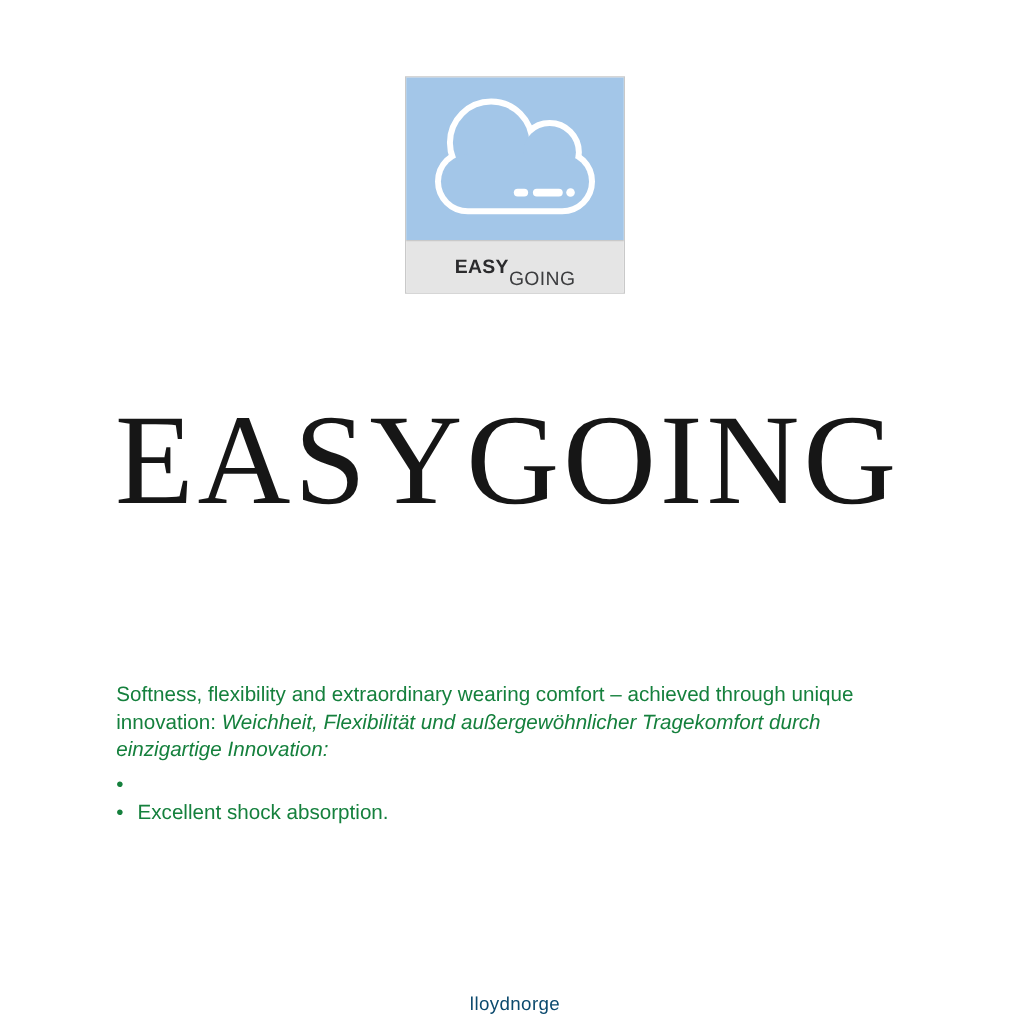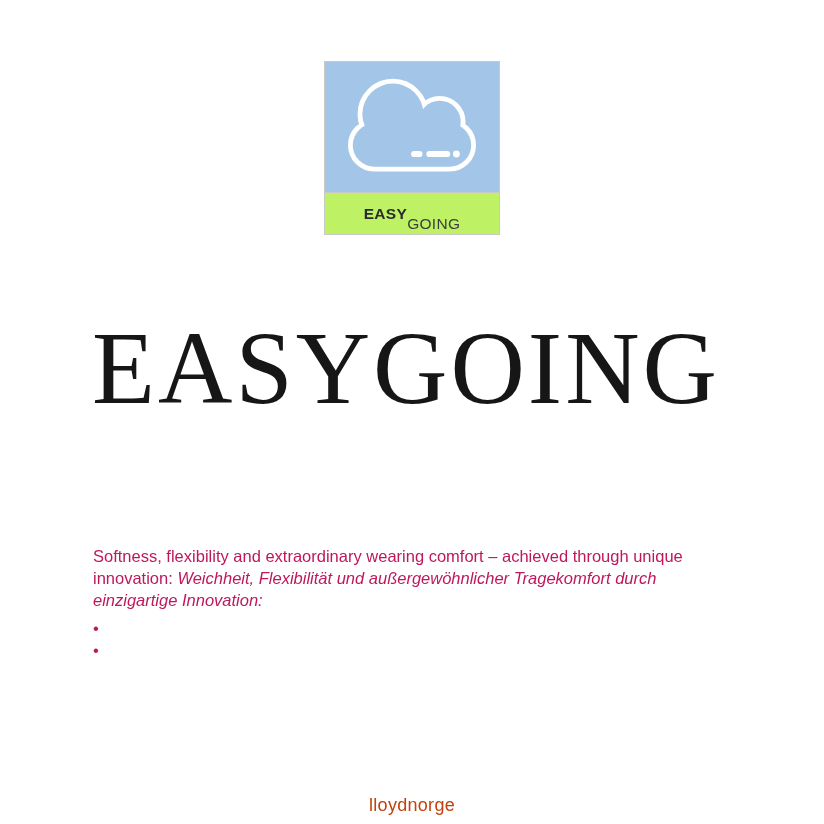--- a/index.html
+++ b/index.html
@@ -15,21 +15,21 @@
     display: flex; flex-direction: column;
   }
   .badge-top {
     height: 130px;
     background: #a3c6e8;
     display: flex; align-items: center; justify-content: center;
   }
   .badge-top svg { width: 128px; height: 99px; }
   .badge-label-strip {
     flex: 1;
-    background: #bef264;
+    background: #e5e5e5;
     border-top: 1px solid #c9c9c9;
     display: flex; align-items: center; justify-content: center;
     font-size: 15.5px; letter-spacing: 0.3px; color: #2b2b2d;
   }
   .badge-label-strip .bold { font-weight: 700; }
   .badge-label-strip .reg  { font-weight: 400; color: #3c3d3f; margin-top: 20px; }
 
   
   .hero-title {
     position: absolute;
@@ -43,38 +43,38 @@
     white-space: nowrap;
   }
 
   
   .copy {
     position: absolute;
     left: 93px; top: 545px;
     width: 650px;
     font-size: 16.5px;
     line-height: 22px;
-    color: #be185d;
+    color: #15803d;
   }
   .copy i { font-style: italic; }
   .bullet-list { list-style: none; margin-top: 6px; }
   .bullet-item { display: flex; align-items: flex-start; }
   .bullet-dot {
     width: 17px; flex: 0 0 17px;
     font-size: 16.5px; line-height: 22px;
   }
   .bullet-text { flex: 1; }
 
   
   .watermark {
     position: absolute;
     left: 0; top: 795px; width: 824px;
     text-align: center;
-    font-size: 18px;
-    color: #c2410c;
+    font-size: 15px;
+    color: #0c4a6e;
     letter-spacing: 0.3px;
   }
 </style>
 </head>
 <body>
 
 <div class="badge">
   <div class="badge-top">
     <svg viewBox="0 0 134 102" aria-hidden="true">
 
@@ -110,18 +110,19 @@
 
   <ul class="bullet-list">
     <li class="bullet-item">
       <span class="bullet-dot">•</span>
       <div class="bullet-text">
       </div>
     </li>
     <li class="bullet-item">
       <span class="bullet-dot">•</span>
       <div class="bullet-text">
+        <div>Excellent shock absorption.</div>
       </div>
     </li>
   </ul>
 </div>
 
 <div class="watermark">lloydnorge</div>
 
 </body></html>

